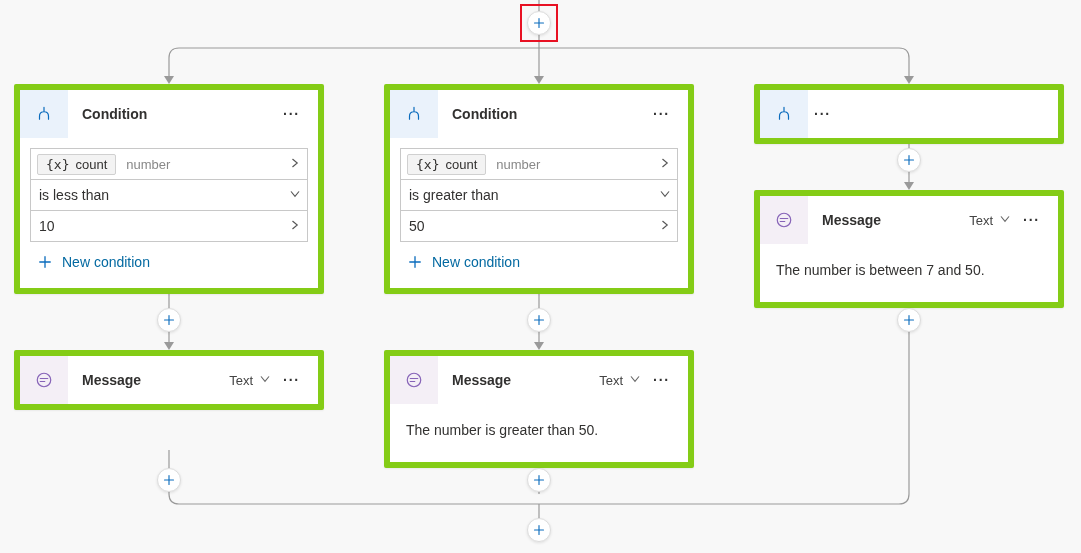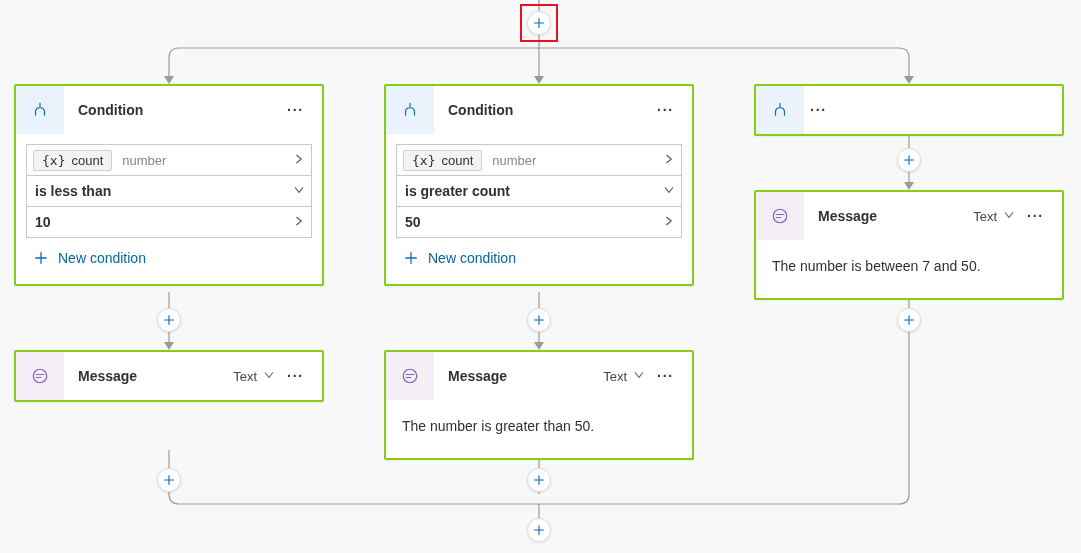--- a/index.html
+++ b/index.html
@@ -36,21 +36,21 @@
     cursor: pointer;
   }
   .plus-btn svg { width: 12px; height: 12px; }
 
   .hl { position: absolute; border: 2px solid #e81123; z-index: 10; pointer-events: none; }
 
   .card {
     position: absolute;
     width: 310px;
     background: #fff;
-    border: 2px solid #84cc16;
+    border: 6px solid #84cc16;
     border-radius: 2px;
     box-shadow: 0 1px 2px rgba(0,0,0,0.06);
   }
   .card-head {
     display: flex;
     align-items: center;
     height: 48px;
     padding: 0 12px 0 0;
   }
   .head-icon {
@@ -79,21 +79,21 @@
   .cond-body { padding: 10px 10px 8px 10px; }
   .field {
     border: 1px solid #c8c8c8;
     height: 32px;
     display: flex;
     align-items: center;
     padding: 0 6px;
     background: #fff;
     position: relative;
   }
-  .field + .field { margin-top: -1px; font-weight: bold; }
+  .field + .field { margin-top: -1px; }
   .var-chip {
     display: flex;
     align-items: center;
     gap: 6px;
     background: #f3f3f3;
     border: 1px solid #d0d0d0;
     border-radius: 2px;
     padding: 2px 8px;
     font-size: 13px;
   }
@@ -245,21 +245,21 @@
         <span>count</span>
       </span>
       <span class="var-type">number</span>
       <span class="right-ico">
         <svg width="12" height="12" viewBox="0 0 16 16">
             <path d="M5 3l6 5-6 5" stroke="currentColor" stroke-width="1.5" fill="none" stroke-linecap="round"></path>
           </svg>
       </span>
     </div>
     <div class="field">
-      <span class="field-text">is greater count</span>
+      <span class="field-text">is greater than</span>
       <span class="right-ico">
         <svg width="12" height="12" viewBox="0 0 16 16">
             <path d="M3 5l5 6 5-6" stroke="currentColor" stroke-width="1.5" fill="none" stroke-linecap="round"></path>
           </svg>
       </span>
     </div>
     <div class="field">
       <span class="field-text">50</span>
       <span class="right-ico">
         <svg width="12" height="12" viewBox="0 0 16 16">

